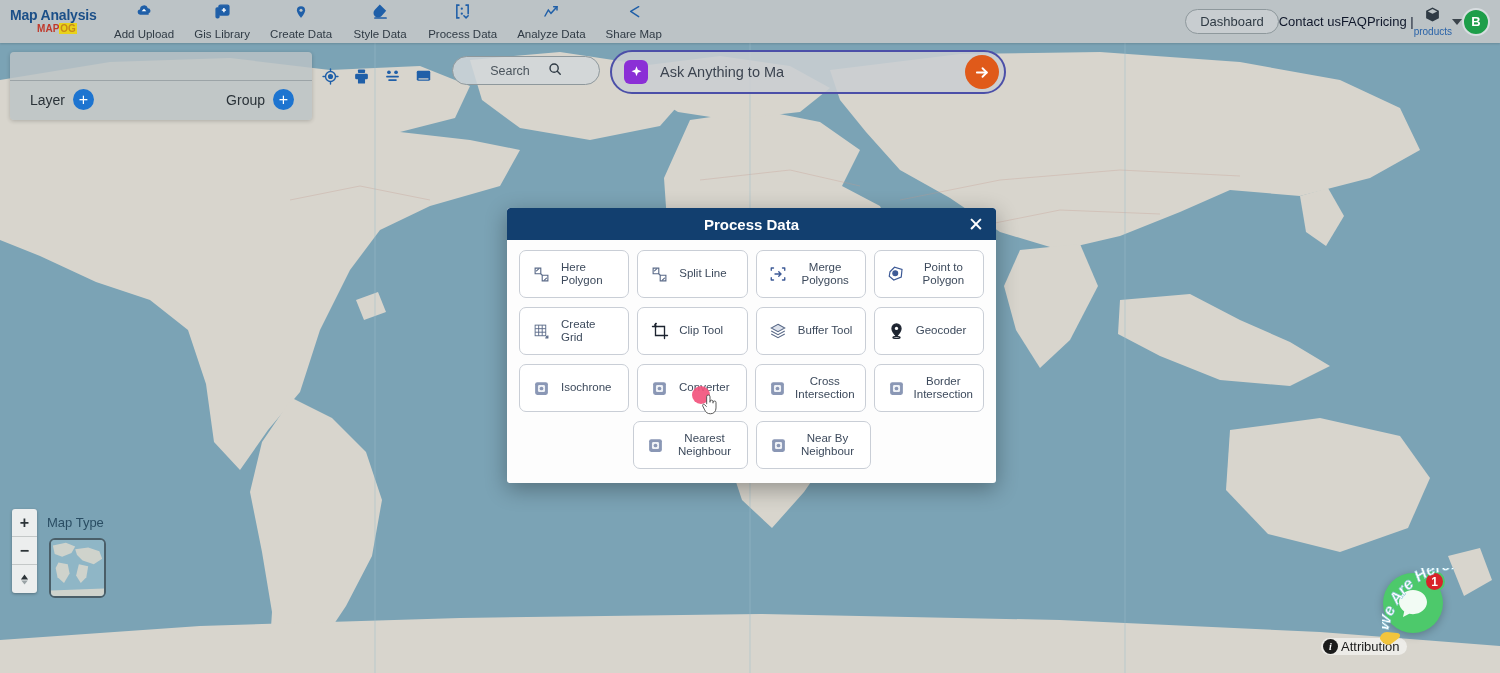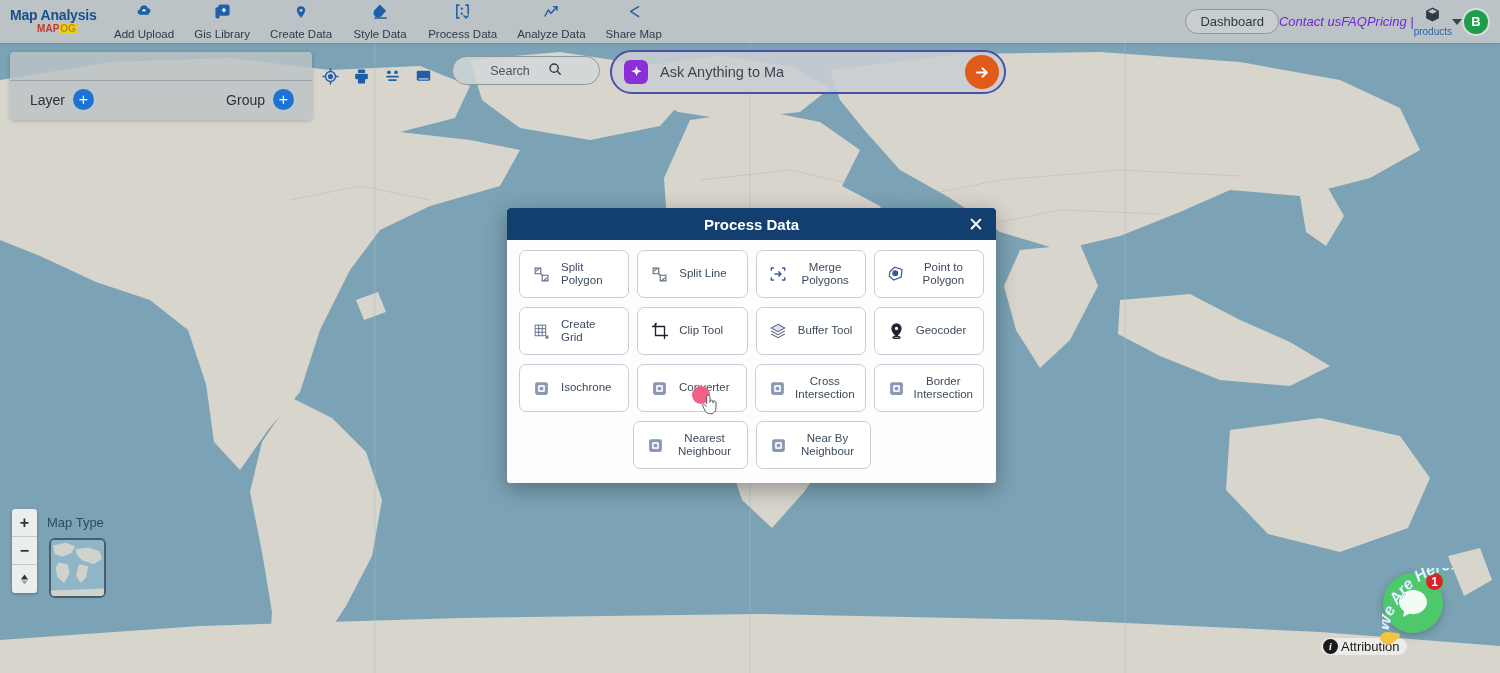--- a/index.html
+++ b/index.html
@@ -45,21 +45,21 @@
 
   .header-right {
     margin-left: auto; display: flex; align-items: center; 
     padding-right: 10px;
   }
   .pill-dashboard {
     border: 1px solid #8e989c; border-radius: 16px;
     padding: 4px 14px; font-size: 13px; color: #2f3a44;
     background: rgba(255,255,255,.18); cursor: pointer;
   }
-  .hlink { font-size: 13px; color: #6d28d9; cursor: pointer; white-space: nowrap; font-style: italic; }
+  .hlink { font-size: 13px; color: #0f172a; cursor: pointer; white-space: nowrap; }
   .products-block {
     display: flex; flex-direction: column; align-items: center; cursor: pointer;
     line-height: 1;
   }
   .products-block .plabel { font-size: 10px; color: #2a63a8; margin-top: 1px; }
   .caret-down {
     width: 0; height: 0; border-left: 5px solid transparent; border-right: 5px solid transparent;
     border-top: 6px solid #3b444c; cursor: pointer;
   }
   .avatar {
@@ -456,21 +456,21 @@
     <div class="tool-row">
       <div class="tool-card one-line">
         <span class="tc-ic">
           <svg width="17" height="17" viewBox="0 0 24 24" fill="none" stroke="#5a6a88" stroke-width="1.6">
               <path d="M3 3h8v8H3z"></path>
               <path d="M13 13h8v8h-8z"></path>
               <path d="M11 11l2 2"></path>
               <path d="M5 7l3-3M16 20l3-3" stroke-linecap="round"></path>
             </svg>
         </span>
-        <span class="tc-lbl">Split Polygon</span>
+        <span class="tc-lbl">Here Polygon</span>
       </div>
       <div class="tool-card one-line">
         <span class="tc-ic">
           <svg width="17" height="17" viewBox="0 0 24 24" fill="none" stroke="#5a6a88" stroke-width="1.6">
               <path d="M3 3h8v8H3z"></path>
               <path d="M13 13h8v8h-8z"></path>
               <path d="M11 11l2 2"></path>
               <path d="M5 7l3-3M16 20l3-3" stroke-linecap="round"></path>
             </svg>
         </span>

